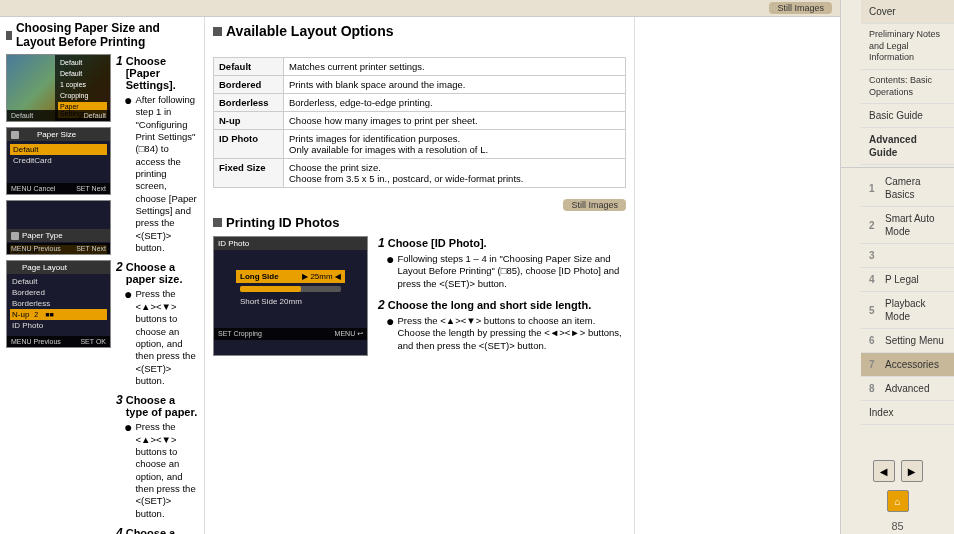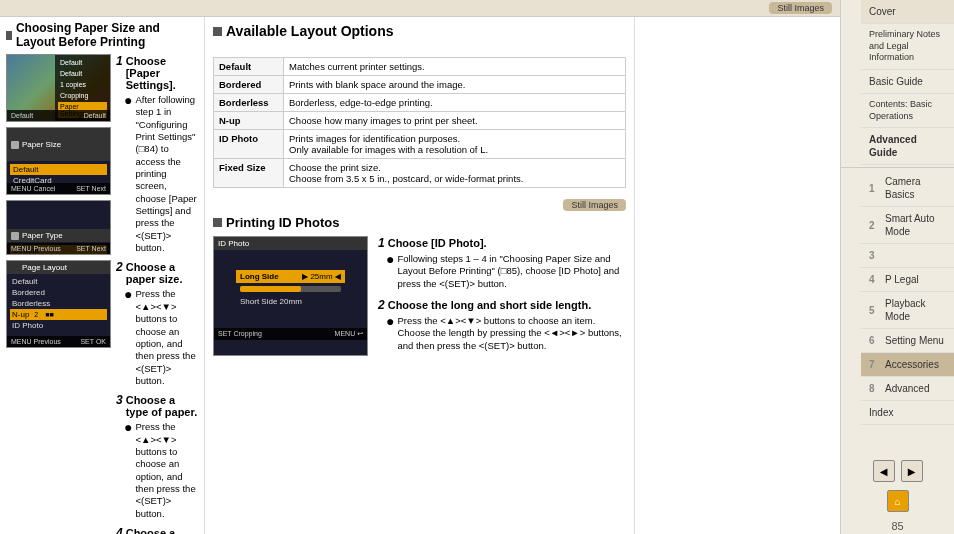--- a/index.html
+++ b/index.html
@@ -115,24 +115,24 @@
       margin-bottom: 6px;
       height: 70px;
       position: relative;
       overflow: hidden;
     }
 
     .paper-size-header {
       background: #333;
       color: #fff;
       font-size: 8px;
-      padding: 12px 4px;
+      padding: 2px 4px;
       display: flex;
       align-items: center;
-      gap: 3px;
+      gap: 18px;
     }
 
     .paper-size-list {
       padding: 3px;
     }
 
     .paper-size-item {
       font-size: 8px;
       color: #ddd;
       padding: 1px 3px;
@@ -733,25 +733,25 @@
   </div>
 </div>
 
 <div class="sidebar">
   <div class="sidebar-item">
     <span class="item-text">Cover</span>
   </div>
   <div class="sidebar-item" style="font-size:9px;">
     <span class="item-text">Preliminary Notes and Legal Information</span>
   </div>
-  <div class="sidebar-item">
-    <span class="item-text">Basic Guide</span>
-  </div>
   <div class="sidebar-item" style="font-size:9px;">
     <span class="item-text">Contents: Basic Operations</span>
+  </div>
+  <div class="sidebar-item">
+    <span class="item-text">Basic Guide</span>
   </div>
   <div class="sidebar-item" style="font-weight:bold;">
     <span class="item-text">Advanced Guide</span>
   </div>
   <div class="sidebar-divider"></div>
   <div class="sidebar-item">
     <span class="item-number">1</span>
     <span class="item-text">Camera Basics</span>
   </div>
   <div class="sidebar-item">

